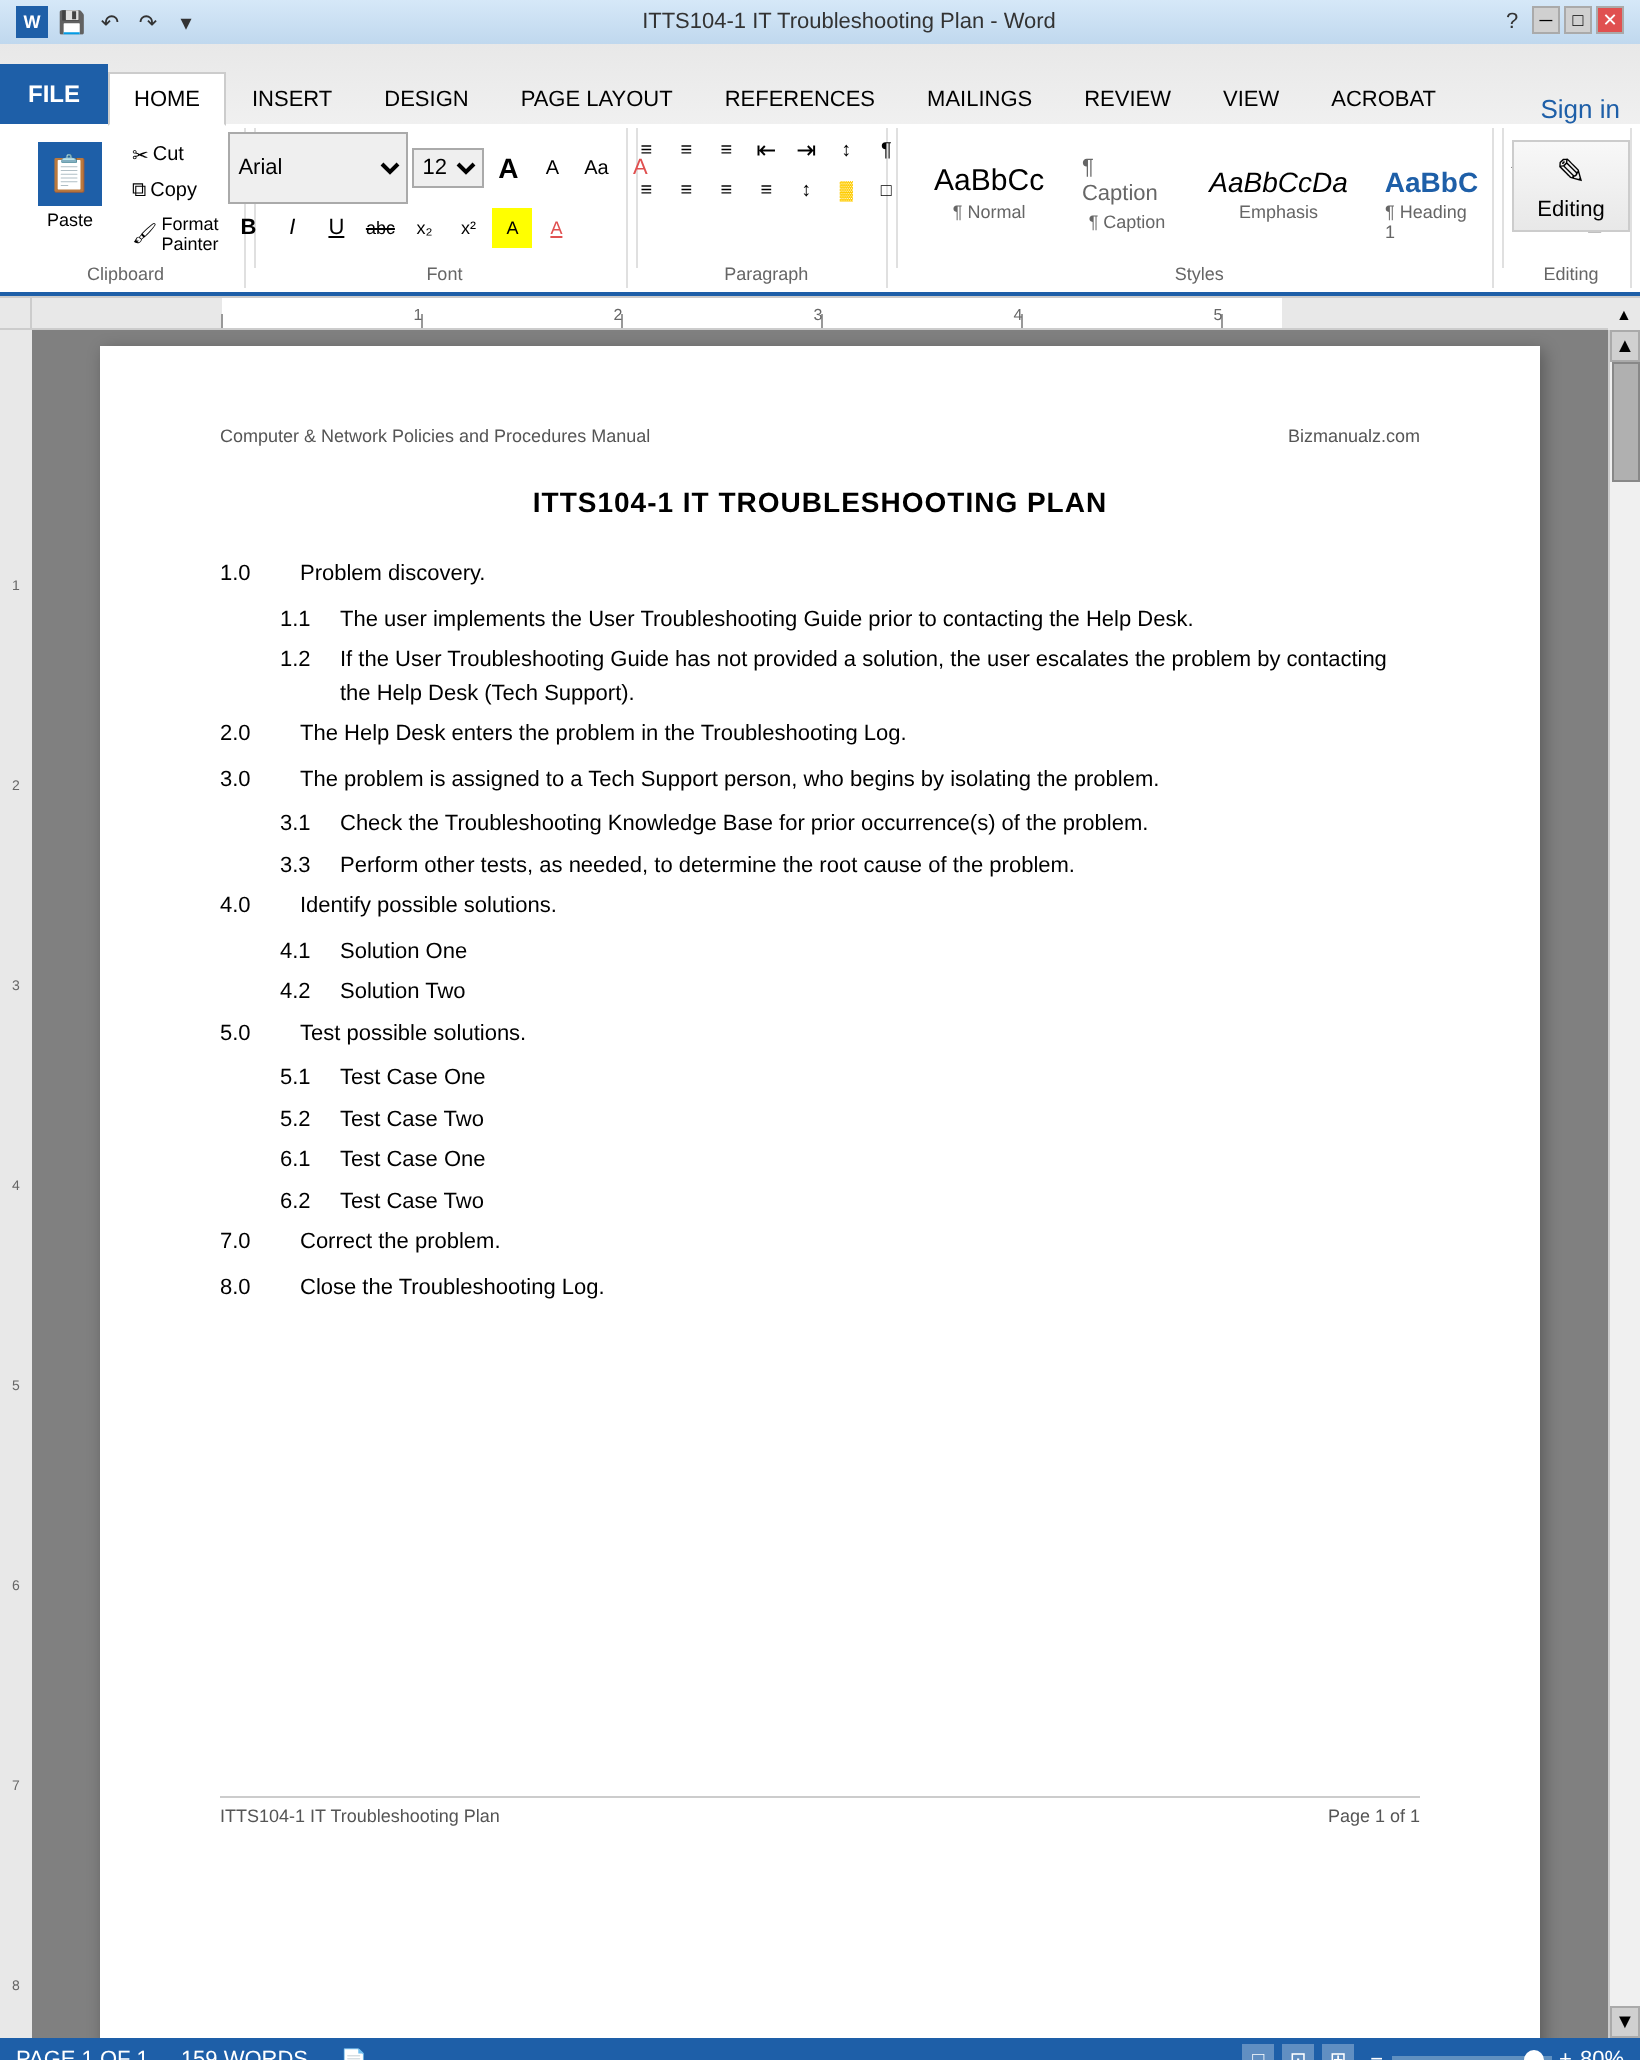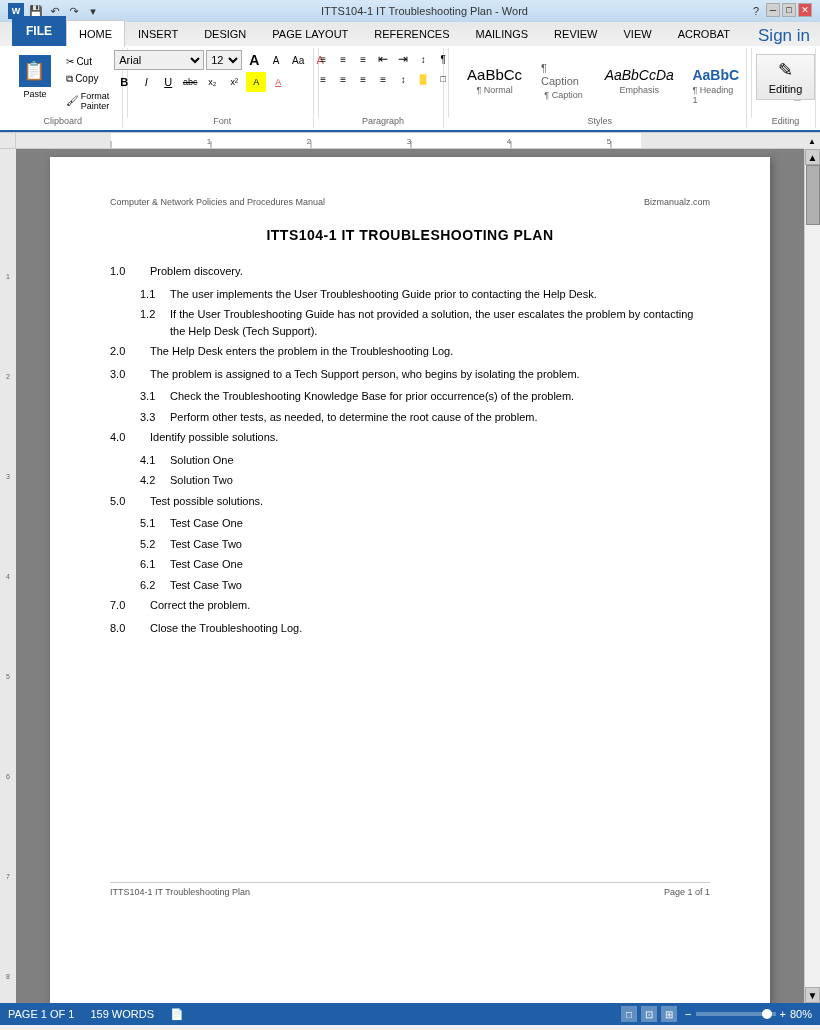--- a/index.html
+++ b/index.html
@@ -18,45 +18,45 @@
     .title-bar-left { display: flex; align-items: center; gap: 4px; }
     .title-bar-title { font-size: 11px; color: #333; flex: 1; text-align: center; }
     .title-bar-controls { display: flex; gap: 2px; }
     .title-bar-btn { width: 14px; height: 14px; background: #d0d0d0; border: 1px solid #aaa; font-size: 9px; display: flex; align-items: center; justify-content: center; cursor: pointer; }
     .title-icon { width: 16px; height: 16px; background: #1e5fa8; color: white; font-size: 9px; display: flex; align-items: center; justify-content: center; font-weight: bold; }
 
     
     .ribbon { background: #f3f3f3; border-bottom: 1px solid #ccc; }
 
     
-    .ribbon-tabs { display: flex; align-items: flex-end; height: 24px; background: linear-gradient(to bottom, #e8e8e8, #f0f0f0); padding-left: 12px; }
+    .ribbon-tabs { display: flex; align-items: flex-end; height: 40px; background: linear-gradient(to bottom, #e8e8e8, #f0f0f0); padding-left: 0; }
     .file-btn { background: #1e5fa8; color: white; padding: 0 14px; height: 30px; display: flex; align-items: center; font-size: 12px; font-weight: bold; cursor: pointer; }
     .ribbon-tab { padding: 0 12px; height: 26px; display: flex; align-items: center; font-size: 11px; cursor: pointer; border-top: 1px solid transparent; border-left: 1px solid transparent; border-right: 1px solid transparent; }
     .ribbon-tab.active { background: white; border-top: 1px solid #ccc; border-left: 1px solid #ccc; border-right: 1px solid #ccc; border-bottom: 1px solid white; margin-bottom: -1px; height: 27px; }
-    .signin { margin-left: auto; padding: 0 10px; font-size: 17px; display: flex; align-items: center; color: #1e5fa8; margin-top: 22px; }
+    .signin { margin-left: auto; padding: 0 10px; font-size: 13px; display: flex; align-items: center; color: #1e5fa8; margin-top: 22px; }
 
     
     .ribbon-content { background: white; border-bottom: 2px solid #1e5fa8; display: flex; align-items: stretch; padding: 2px 4px; gap: 2px; height: 86px; }
     .ribbon-group { display: flex; flex-direction: column; align-items: center; border-right: 1px solid #e0e0e0; padding: 2px 6px; position: relative; min-width: 50px; }
     .ribbon-group-label { font-size: 9px; color: #666; position: absolute; bottom: 2px; left: 0; right: 0; text-align: center; }
     .ribbon-group-content { display: flex; align-items: flex-start; gap: 2px; flex: 1; padding-bottom: 14px; }
 
     
     .paste-btn { display: flex; flex-direction: column; align-items: center; padding: 4px 8px; cursor: pointer; border: 1px solid transparent; }
     .paste-icon { width: 32px; height: 32px; background: #1e5fa8; display: flex; align-items: center; justify-content: center; color: white; font-size: 18px; }
     .paste-label { font-size: 9px; margin-top: 2px; }
 
     .small-btns { display: flex; flex-direction: column; gap: 2px; padding-top: 4px; }
     .small-btn { font-size: 10px; cursor: pointer; padding: 1px 3px; border: 1px solid transparent; display: flex; align-items: center; gap: 2px; }
 
     
     .font-group-content { display: flex; flex-direction: column; gap: 2px; padding-bottom: 14px; }
     .font-row1 { display: flex; align-items: center; gap: 2px; }
     .font-row2 { display: flex; align-items: center; gap: 2px; }
-    .font-select { height: 20px; font-size: 11px; border: 1px solid #aaa; width: 90px; }
+    .font-select { height: 36px; font-size: 11px; border: 1px solid #aaa; width: 90px; }
     .font-size-select { height: 20px; font-size: 11px; border: 1px solid #aaa; width: 36px; }
     .font-btn { height: 20px; width: 20px; border: 1px solid transparent; background: transparent; cursor: pointer; font-size: 11px; display: flex; align-items: center; justify-content: center; }
     .font-bold { font-weight: bold; }
     .font-italic { font-style: italic; }
     .font-underline { text-decoration: underline; }
     .font-strikethrough { text-decoration: line-through; }
 
     
     .para-group-content { display: flex; flex-direction: column; gap: 2px; padding-bottom: 14px; }
     .para-row { display: flex; gap: 2px; }

